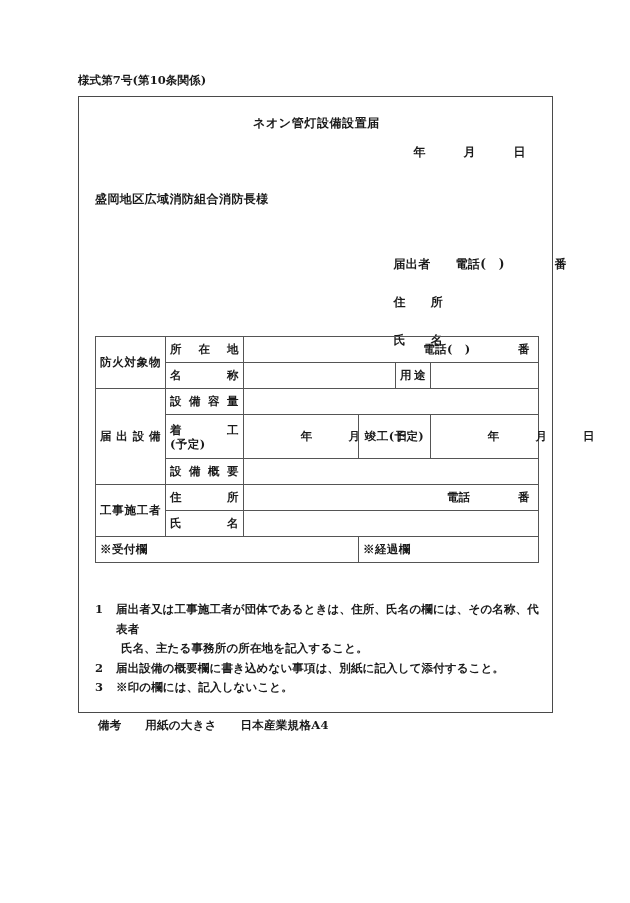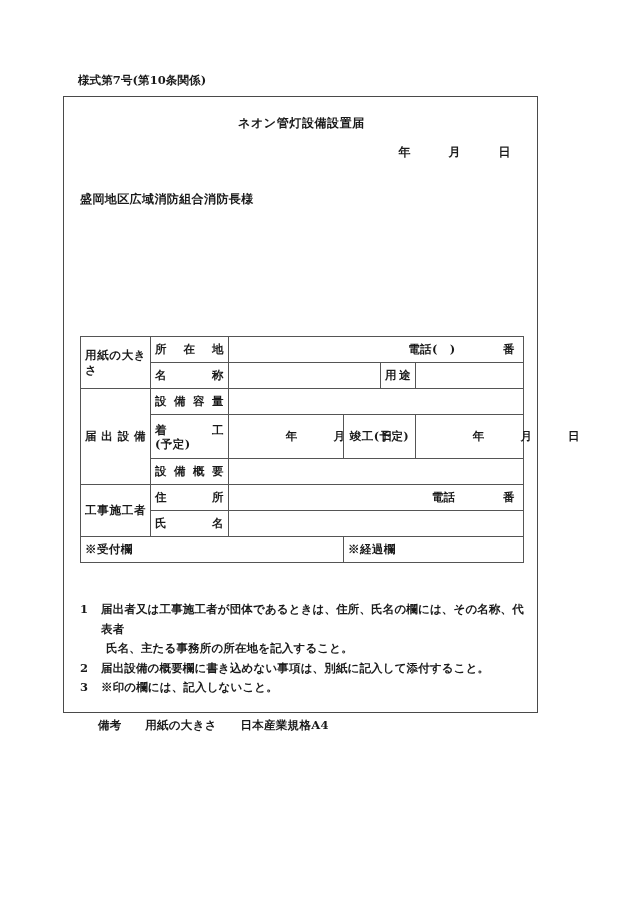--- a/index.html
+++ b/index.html
@@ -33,21 +33,21 @@
     top: 73px;
     font-size: 11.5px;
     line-height: 14px;
     letter-spacing: 0.1px;
     white-space: nowrap;
   }
 
   
   .frame {
     position: absolute;
-    left: 63px;
+    left: 78px;
     top: 96px;
     width: 475px;
     height: 617px;
     border: 1px solid #4a4a4a;
     box-sizing: border-box;
   }
 
   
   .doc-title {
     position: absolute;
@@ -184,36 +184,41 @@
   <div class="form-no">様式第7号(第10条関係)</div>
 
   <div class="frame">
 
     <div class="doc-title">ネオン管灯設備設置届</div>
 
     <div class="date-line">年　　　月　　　日</div>
 
     <div class="addressee">盛岡地区広域消防組合消防長様</div>
 
+    <div class="submitter">
+      <span>届出者　　電話(　)　　　　番</span><br>
+      <span>住　　所</span><br>
+      <span>氏　　名</span>
+    </div>
 
 
     <table class="grid">
       <colgroup>
         <col style="width:70px">
         <col style="width:78px">
         <col style="width:115px">
         <col style="width:37px">
         <col style="width:35px">
         <col style="width:108px">
       </colgroup>
       <tbody>
 
         <tr>
           <td class="lbl-col" rowspan="2">
-            <span class="sp">用紙の大きさ</span>
+            <span class="sp">防火対象物</span>
           </td>
           <td class="lbl-col2">
             <span class="sp">所在地</span>
           </td>
           <td class="vcell" colspan="4">
             <span class="tel-right">電話(　)　　　　番</span>
           </td>
         </tr>
 
         <tr>

